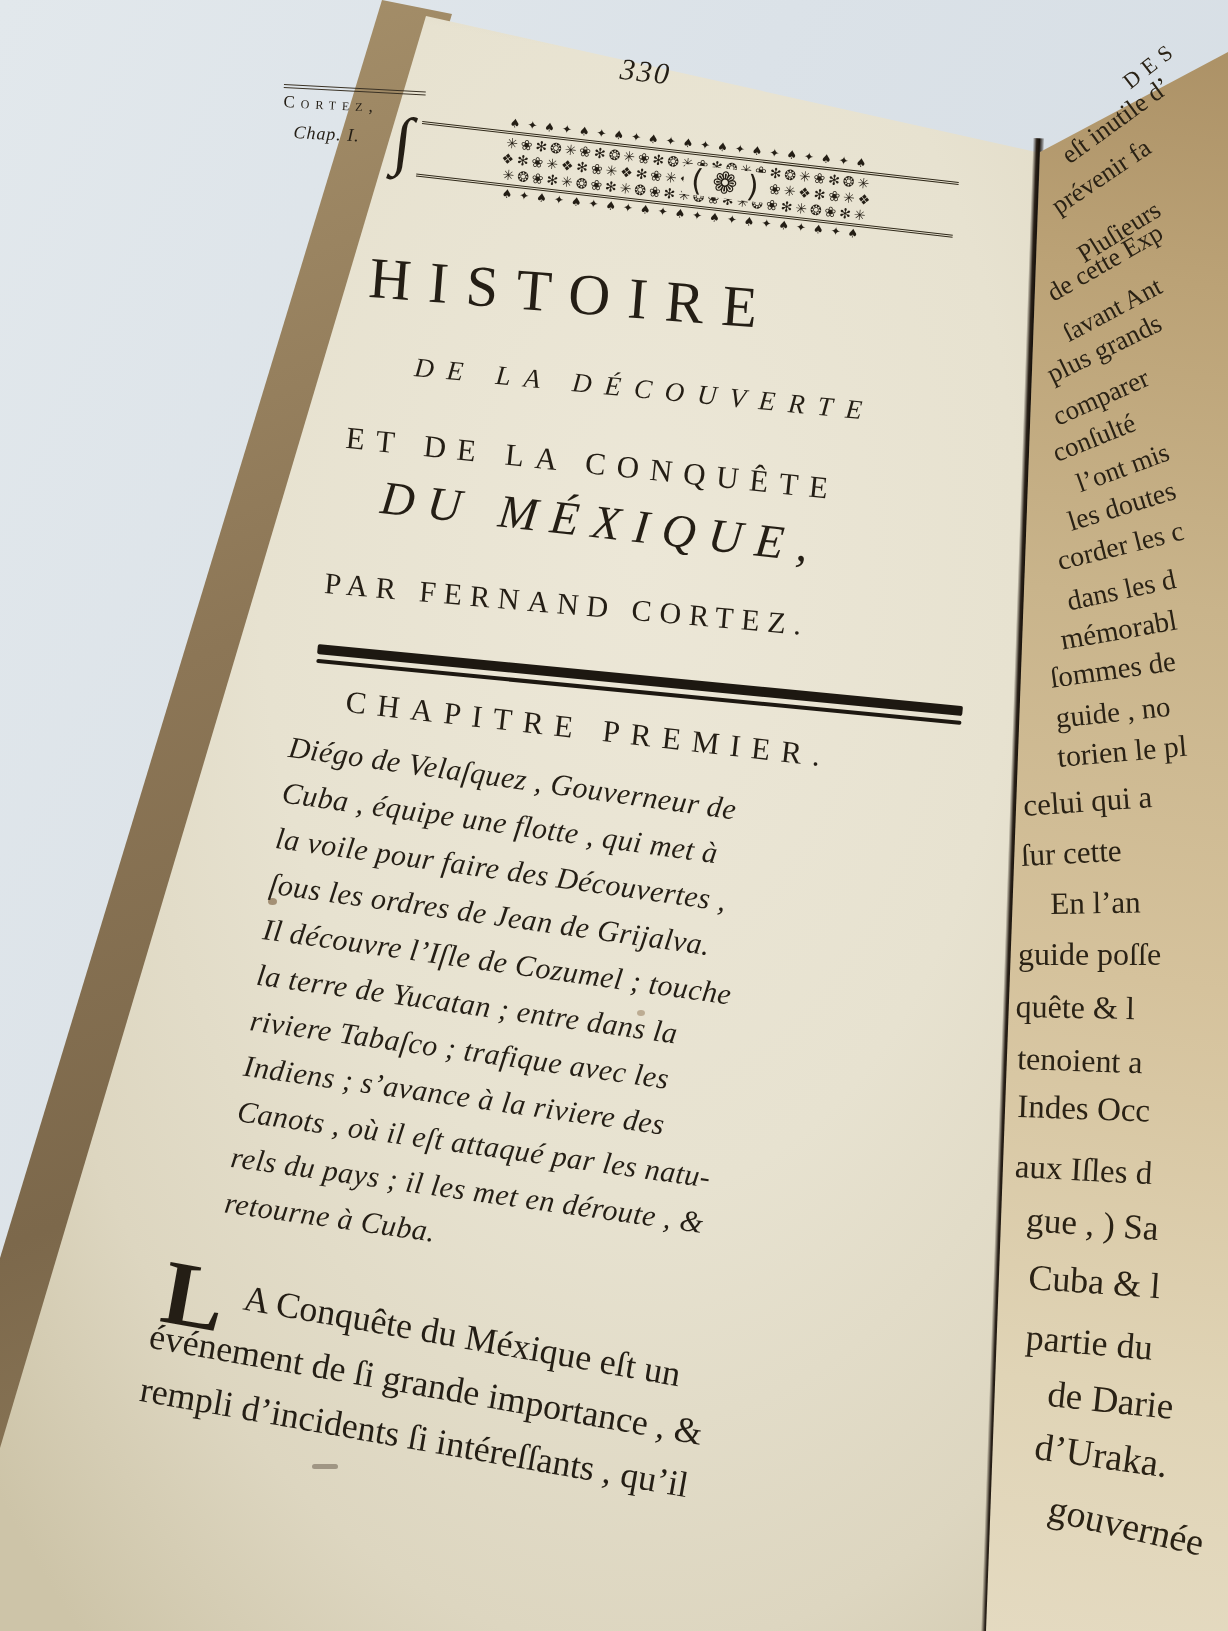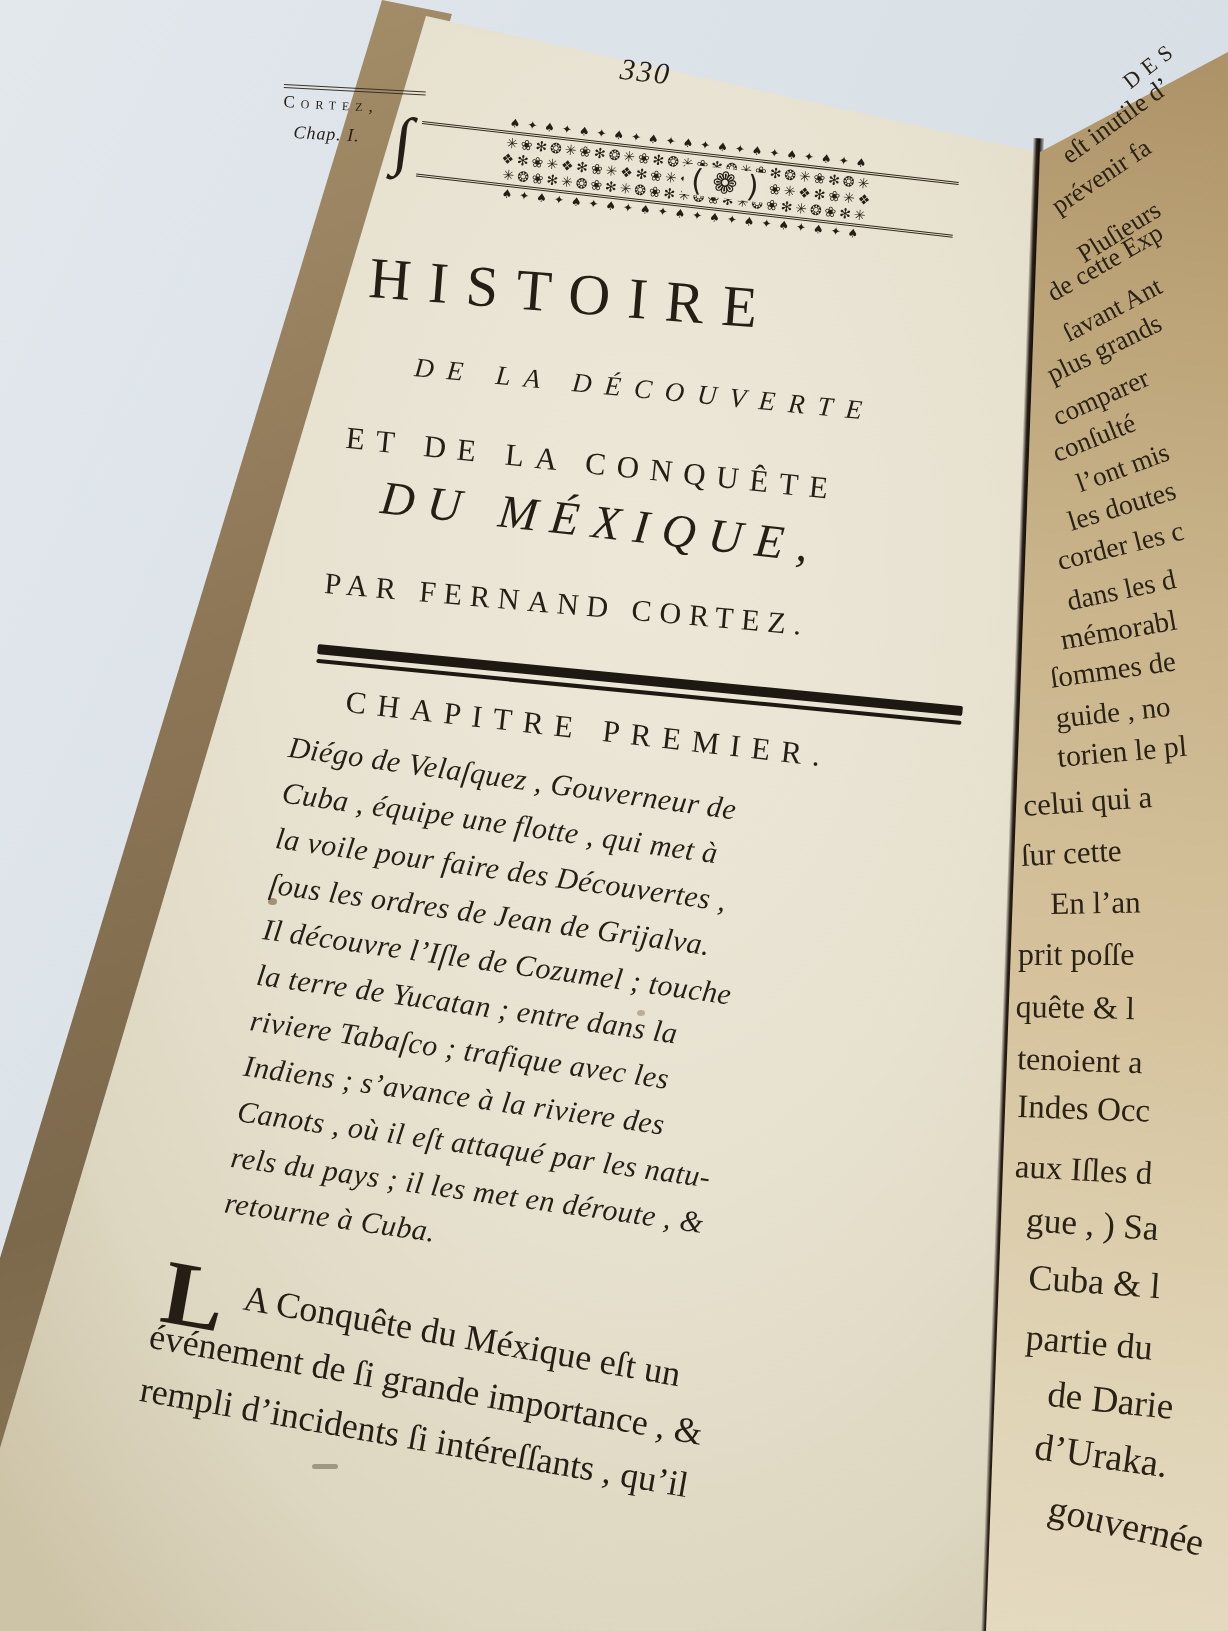--- a/index.html
+++ b/index.html
@@ -150,21 +150,21 @@
   <div class="rp" style="left:1064px;top:507px;transform:rotate(-17deg);font-size:28px;">les doutes</div>
   <div class="rp" style="left:1054px;top:546px;transform:rotate(-14deg);font-size:28px;">corder les c</div>
   <div class="rp" style="left:1064px;top:586px;transform:rotate(-12deg);font-size:28px;">dans les d</div>
   <div class="rp" style="left:1058px;top:624px;transform:rotate(-10deg);font-size:29px;">mémorabl</div>
   <div class="rp" style="left:1048px;top:662px;transform:rotate(-8deg);font-size:29px;">ſommes de</div>
   <div class="rp" style="left:1054px;top:702px;transform:rotate(-6deg);font-size:29px;">guide , no</div>
   <div class="rp" style="left:1056px;top:740px;transform:rotate(-5deg);font-size:30px;">torien le pl</div>
   <div class="rp" style="left:1022px;top:788px;transform:rotate(-4deg);font-size:31px;">celui qui a</div>
   <div class="rp" style="left:1020px;top:838px;transform:rotate(-3deg);font-size:31px;">ſur cette</div>
   <div class="rp" style="left:1050px;top:886px;transform:rotate(-1deg);font-size:31px;">En l’an</div>
-  <div class="rp" style="left:1018px;top:936px;transform:rotate(0deg);font-size:32px;">prit poſſe</div>
+  <div class="rp" style="left:1018px;top:936px;transform:rotate(0deg);font-size:32px;">guide poſſe</div>
   <div class="rp" style="left:1016px;top:988px;transform:rotate(1deg);font-size:32px;">quête &amp; l</div>
   <div class="rp" style="left:1018px;top:1040px;transform:rotate(2deg);font-size:32px;">tenoient a</div>
   <div class="rp" style="left:1018px;top:1088px;transform:rotate(2deg);font-size:33px;">Indes Occ</div>
   <div class="rp" style="left:1016px;top:1148px;transform:rotate(3deg);font-size:33px;">aux Iſles d</div>
   <div class="rp" style="left:1028px;top:1200px;transform:rotate(4deg);font-size:35px;">gue , ) Sa</div>
   <div class="rp" style="left:1030px;top:1256px;transform:rotate(4deg);font-size:36px;">Cuba &amp; l</div>
   <div class="rp" style="left:1028px;top:1316px;transform:rotate(5deg);font-size:36px;">partie du</div>
   <div class="rp" style="left:1050px;top:1372px;transform:rotate(6deg);font-size:37px;">de Darie</div>
   <div class="rp" style="left:1038px;top:1424px;transform:rotate(8deg);font-size:38px;">d’Uraka.</div>
   <div class="rp" style="left:1054px;top:1486px;transform:rotate(13deg);font-size:38px;">gouvernée</div>

